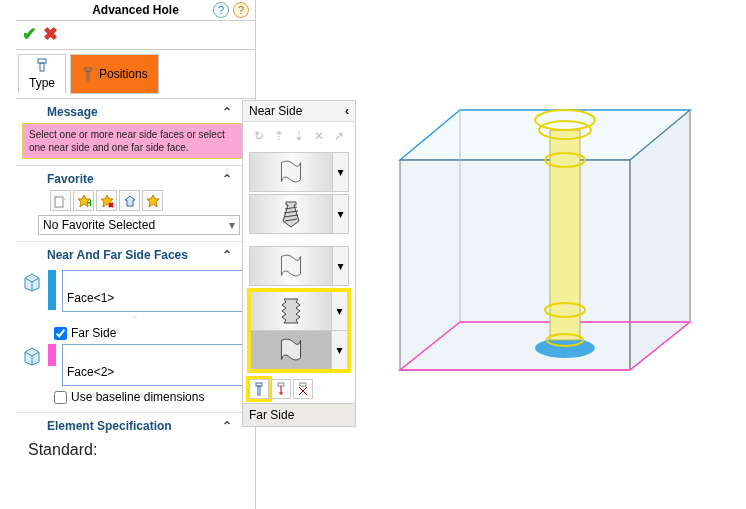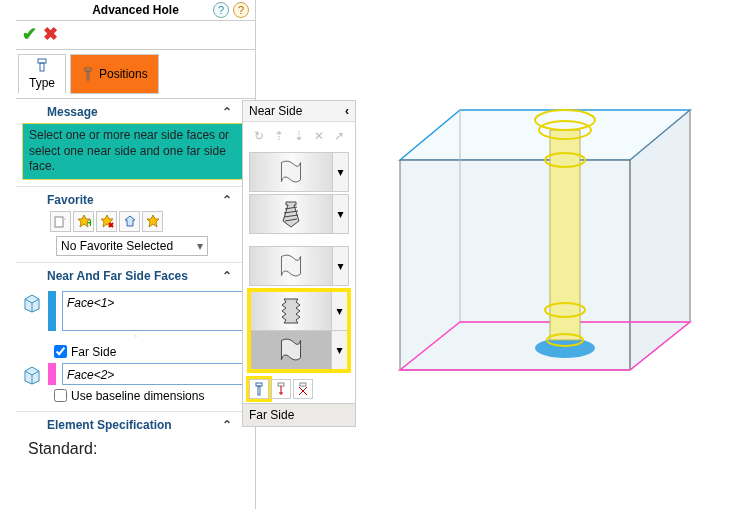--- a/index.html
+++ b/index.html
@@ -13,30 +13,30 @@
   .confirmbar { display:flex; align-items:center; gap:6px; padding:2px 6px 4px; border-bottom:1px solid #ccc;}
   .check { color:#2ca81a; font-size:18px; font-weight:bold; }
   .xmark { color:#d33; font-size:18px; font-weight:bold; }
   .tabs { display:flex; gap:4px; padding:4px 2px; border-bottom:1px solid #ccc;}
   .tab { display:flex; align-items:center; gap:4px; padding:3px 10px; border:1px solid #ccc; background:#f97316; cursor:pointer;}
   .tab .ticon { width:14px; height:14px; display:flex; align-items:center; justify-content:center; font-size:11px; color:#3a6aa8;}
   .tab.active { background:#fff; border-bottom-color:#fff;flex-direction:column; }
   .section { border-bottom:1px solid #e3e3e3; padding:4px 6px 6px;}
   .sechead { display:flex; align-items:center; justify-content:space-between; font-weight:bold; color:#1a4f7e; padding:2px 17px 4px; cursor:pointer;margin-left:8px;}
   .chev { font-size:12px; color:#444; }
-  .msg-body { background:#14b8a6; border:1px solid #e0da50; padding:4px 6px; font-size:12px; line-height:1.3; color:#222;}
+  .msg-body { background:#f9a8d4; border:1px solid #e0da50; padding:4px 6px; font-size:10px; line-height:1.3; color:#222;}
   .fav-icons { display:flex; gap:2px; margin-left:28px; margin-bottom:4px;}
   .fav-icons span { width:21px; height:21px; border:1px solid #c8c8c8; background:#f9f9f9; display:flex; align-items:center; justify-content:center;}
   .fav-icons svg { width:14px; height:14px; }
-  .favselect { width:152px; margin-left:34px; border:1px solid #bbb; padding:2px 20px 2px 4px; background:#fff; position:relative;}
+  .favselect { width:202px; margin-left:16px; border:1px solid #bbb; padding:2px 20px 2px 4px; background:#fff; position:relative;}
   .favselect::after { content:"▾"; position:absolute; right:4px; top:2px; color:#666;}
   .facebox { display:flex; align-items:flex-start; gap:6px; margin-top:4px;}
   .cubeicon { width:20px; height:20px; display:flex; align-items:center; justify-content:center; flex-shrink:0; margin-top:2px;}
   .colorbar { width:8px; height:40px; flex-shrink:0;}
-  .faceinput { border:1px solid #7aa7d8; padding:4px 4px; flex:1; height:40px; background:#fff;font-style:italic;}
+  .faceinput { border:1px solid #7aa7d8; padding:20px 4px; flex:1; height:40px; background:#fff;}
   .faceinput.small { height:22px;}
   .grip { text-align:center; color:#ccc; font-size:9px;}
   .chkrow { display:flex; align-items:center; gap:4px; margin:4px 0 2px 32px;}
   .chkrow input { margin:0;}
   .std { padding:4px 6px; color:#222; font-size:16px;}
 
   
   .col2 { position:absolute; left:242px; top:100px; width:114px; border:1px solid #ccc; background:#fff;}
   .c2head { display:flex; align-items:center; justify-content:space-between; padding:3px 6px; border-bottom:1px solid #ddd; background:#f4f4f4; cursor:pointer;}
   .c2head .chev2 { font-weight:bold;}

